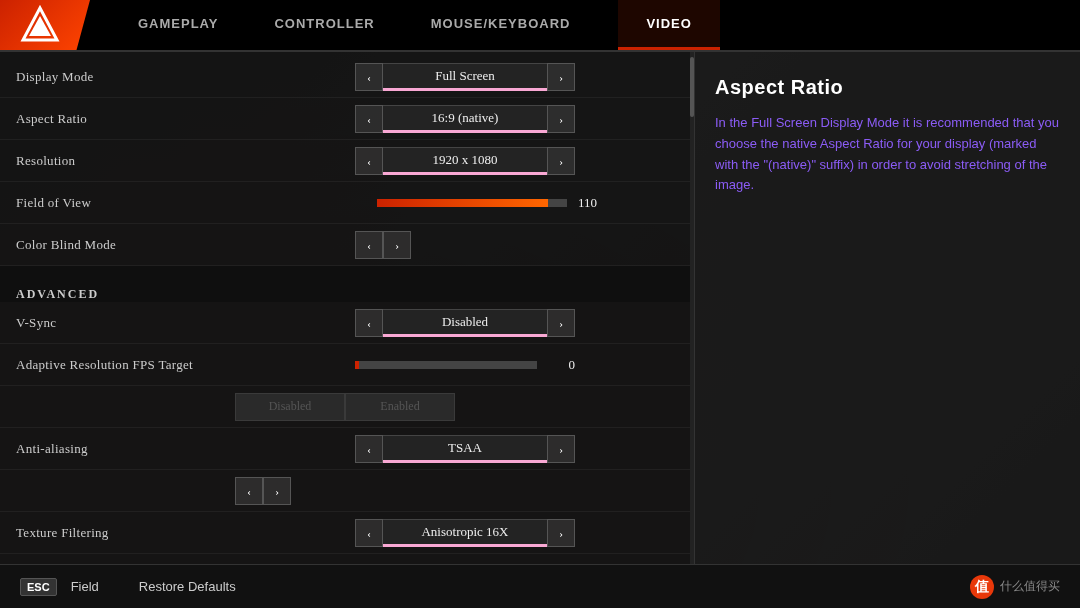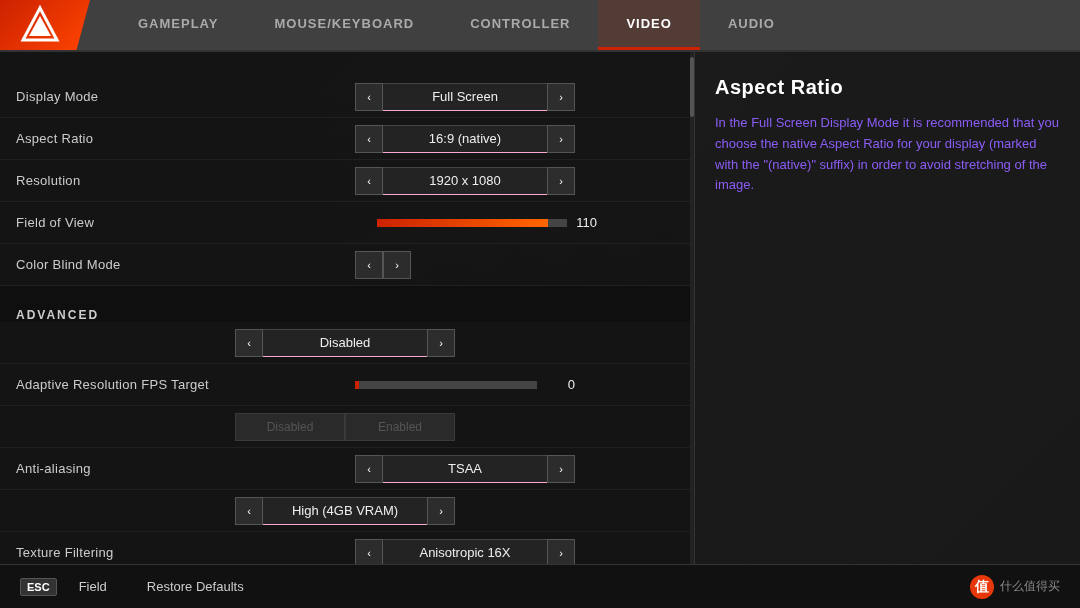--- a/index.html
+++ b/index.html
@@ -25,21 +25,21 @@
       background: radial-gradient(ellipse at 20% 80%, rgba(80,0,0,0.3) 0%, transparent 60%);
     }
 
     
     .topbar {
       position: relative;
       z-index: 10;
       display: flex;
       align-items: stretch;
       height: 52px;
-      background: #404040;
+      background: #000000;
       border-bottom: 2px solid #333;
     }
 
     .logo-area {
       width: 90px;
       background: linear-gradient(135deg, #cc2200, #ff4400);
       display: flex;
       align-items: center;
       justify-content: center;
       clip-path: polygon(0 0, 100% 0, 85% 100%, 0 100%);
@@ -69,36 +69,38 @@
       text-transform: uppercase;
       cursor: pointer;
       border-bottom: 3px solid transparent;
       transition: color 0.2s;
     }
 
     .nav-tab.active {
       color: #fff;
       background: rgba(200,40,0,0.15);
       border-bottom: 3px solid #cc2200;
+      margin-left: 20px;
     }
 
     
     .main-content {
       position: relative;
       z-index: 5;
       display: flex;
       height: calc(608px - 52px - 44px);
     }
 
     
     .settings-panel {
       width: 690px;
       background: rgba(20,20,20,0.95);
       overflow-y: auto;
-      padding: 24px 0;
+      padding: 4px 0;
+      font-family: Liberation Serif, serif;
     }
 
     .settings-panel::-webkit-scrollbar {
       width: 6px;
     }
     .settings-panel::-webkit-scrollbar-track {
       background: #111;
     }
     .settings-panel::-webkit-scrollbar-thumb {
       background: #444;
@@ -154,21 +156,21 @@
       flex: 1;
       text-align: center;
       color: #eee;
       font-size: 13px;
       background: rgba(40,40,40,0.8);
       height: 28px;
       display: flex;
       align-items: center;
       justify-content: center;
       border-top: 1px solid #444;
-      border-bottom: 1px solid #f9a8d4;
+      border-bottom: 3px solid #f9a8d4;
     }
 
     
     .slider-control {
       display: flex;
       align-items: center;
       width: 220px;
       margin-left: 44px;
     }
 
@@ -286,21 +288,21 @@
       border-top: 1px solid #333;
       display: flex;
       align-items: center;
       padding: 0 20px;
       gap: 40px;
     }
 
     .bottom-btn {
       display: flex;
       align-items: center;
-      gap: 22px;
+      gap: 14px;
       color: #ccc;
       font-size: 13px;
       cursor: pointer;
     }
 
     .esc-key {
       background: #333;
       border: 1px solid #555;
       color: #fff;
       font-size: 11px;
@@ -358,24 +360,23 @@
 
 <div class="topbar">
   <div class="logo-area">
     <svg class="logo-triangle" viewBox="0 0 42 42">
       <polygon points="21,4 38,36 4,36" fill="none" stroke="white" stroke-width="3"></polygon>
       <polygon points="21,12 32,32 10,32" fill="white"></polygon>
     </svg>
   </div>
   <nav class="nav-tabs">
     <div class="nav-tab">GAMEPLAY</div>
+    <div class="nav-tab">CONTROLLER</div>
     <div class="nav-tab">MOUSE/KEYBOARD</div>
-    <div class="nav-tab">CONTROLLER</div>
     <div class="nav-tab active">VIDEO</div>
-    <div class="nav-tab">AUDIO</div>
   </nav>
 </div>
 
 <div class="main-content">
 
   <div class="settings-panel">
 
     <div class="setting-row">
       <span class="setting-label">Display Mode</span>
       <div class="setting-control">
@@ -429,20 +430,21 @@
           <div class="arrow-btn">›</div>
         </div>
       </div>
     </div>
 
     <div class="section-header">
       <span class="section-title">ADVANCED</span>
     </div>
 
     <div class="setting-row">
+      <span class="setting-label">V-Sync</span>
       <div class="setting-control">
         <div class="selector-control">
           <div class="arrow-btn">‹</div>
           <div class="value-display">Disabled</div>
           <div class="arrow-btn">›</div>
         </div>
       </div>
     </div>
 
     <div class="setting-row">
@@ -474,21 +476,20 @@
           <div class="value-display">TSAA</div>
           <div class="arrow-btn">›</div>
         </div>
       </div>
     </div>
 
     <div class="setting-row">
       <div class="setting-control">
         <div class="selector-control">
           <div class="arrow-btn">‹</div>
-          <div class="value-display">High (4GB VRAM)</div>
           <div class="arrow-btn">›</div>
         </div>
       </div>
     </div>
 
     <div class="setting-row">
       <span class="setting-label">Texture Filtering</span>
       <div class="setting-control">
         <div class="selector-control">
           <div class="arrow-btn">‹</div>

